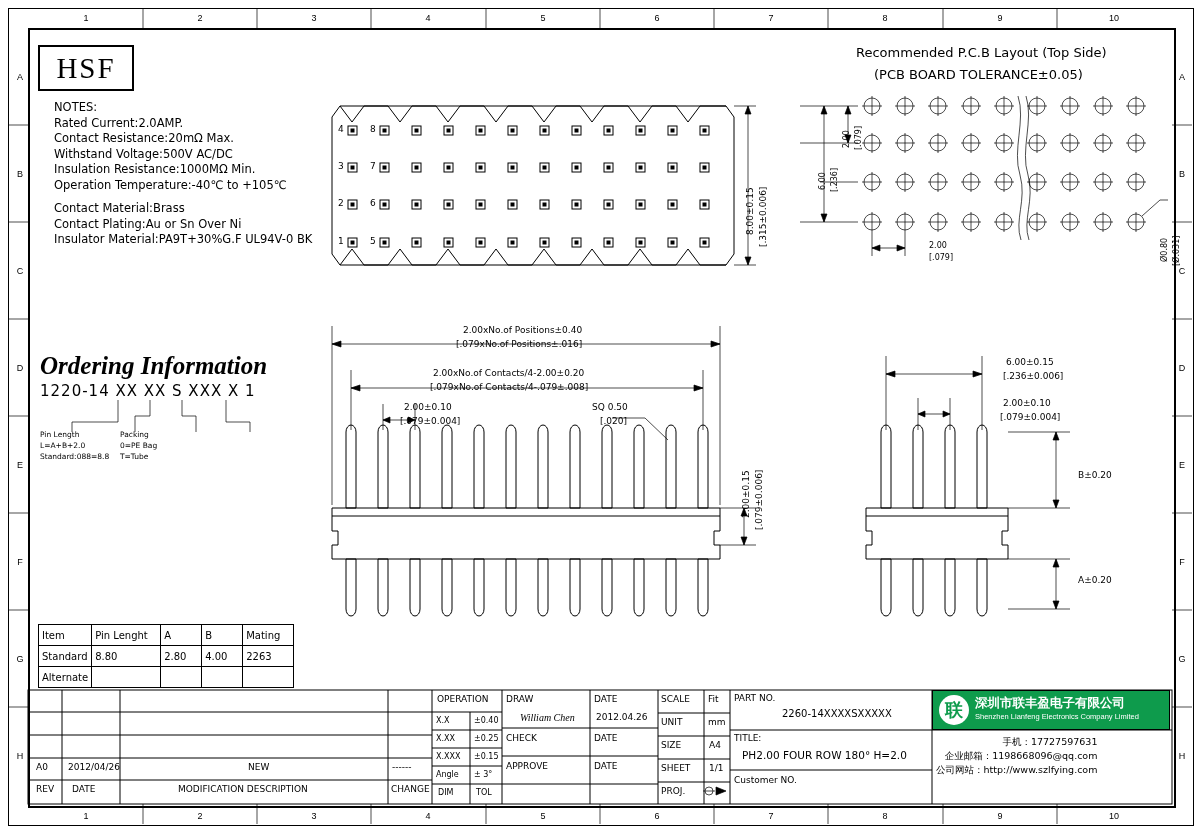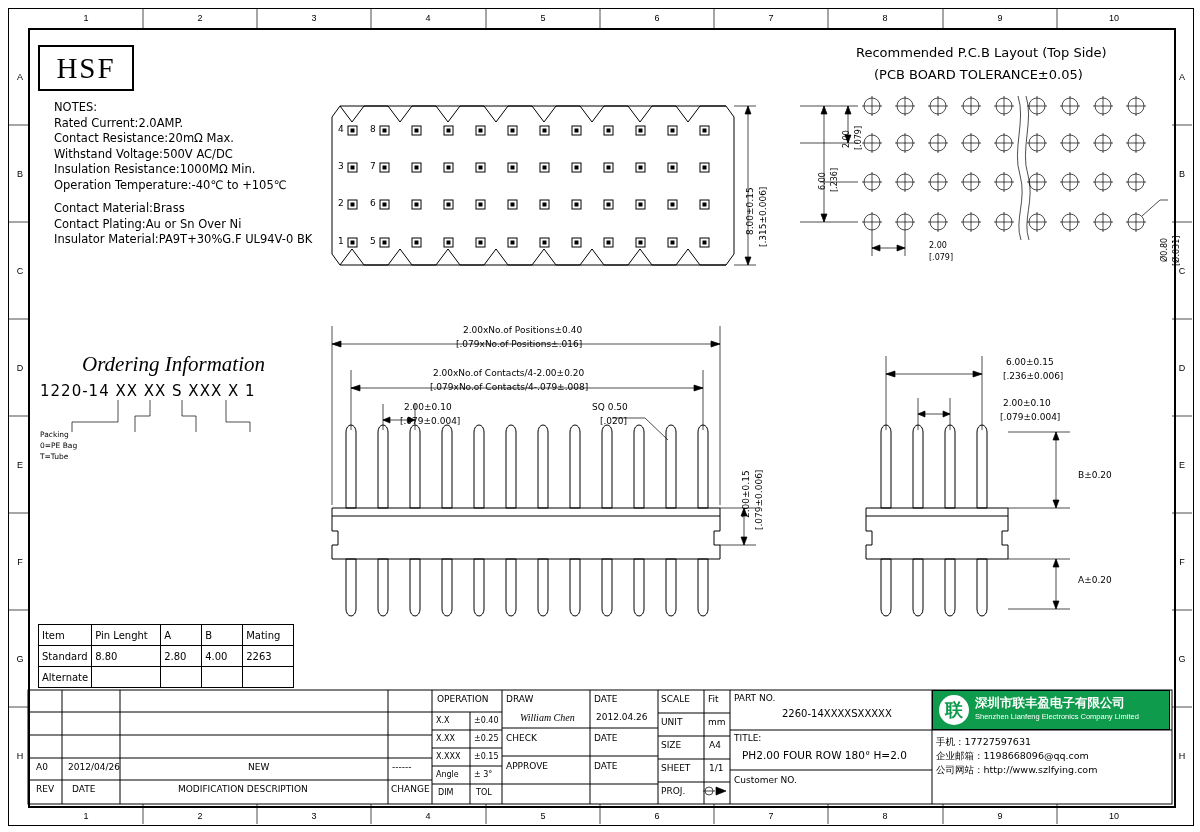--- a/index.html
+++ b/index.html
@@ -43,21 +43,21 @@
     font-size:11.5px;line-height:15.5px;
     font-family:"DejaVu Sans", sans-serif;
   }
   .notes div{white-space:nowrap;margin-left:14px;}
   .notes .gap{height:8px;}
 
   
   .ordering-title{
     position:absolute;left:40px;top:352px;
     font-family:"Liberation Serif", serif;
-    font-weight:normal;font-style:italic;font-size:21px;margin-left:42px;
+    font-weight:bold;font-style:italic;font-size:25px;
   }
   .ordering-code{
     position:absolute;left:40px;top:382px;
     font-size:15px;letter-spacing:1px;
     font-family:"DejaVu Sans", sans-serif;
   }
   .ord-legend{
     position:absolute;left:40px;top:430px;width:290px;
     font-size:7.5px;line-height:10px;
     font-family:"DejaVu Sans", sans-serif;
@@ -96,20 +96,21 @@
     width:30px;height:30px;border-radius:50%;background:#fff;color:#0e9b4c;
     margin:0 6px 0 6px;display:flex;align-items:center;justify-content:center;
     font-size:18px;font-weight:bold;flex:0 0 auto;
   }
   .greenbox .txt{line-height:13px;}
   .greenbox .cn{font-size:12.5px;font-weight:bold;}
   .greenbox .en{font-size:7.5px;}
   .contact{
     position:absolute;left:936px;top:735px;font-size:9.5px;line-height:14px;
     font-family:"DejaVu Sans", sans-serif;
+    text-align:right;
   }
 </style>
 </head>
 <body>
 
 <div class="sheet">
 
   <div class="frame-outer"></div>
   <div class="frame-inner"></div>
 
@@ -221,20 +222,25 @@
         <line x1="182" y1="416" x2="196" y2="416"></line>
         <line x1="196" y1="416" x2="196" y2="432"></line>
       <line x1="226" y1="400" x2="226" y2="422"></line>
         <line x1="226" y1="422" x2="250" y2="422"></line>
         <line x1="250" y1="422" x2="250" y2="432"></line>
     </g>
   </svg>
 
   <div class="ord-legend">
     <div class="ord-cols">
+      <div class="ord-col" style="width:74px">
+        <div class="hd">Pin Length</div>
+        <div class="ord-sub">L=A+B+2.0</div>
+        <div class="ord-sub">Standard:088=8.8</div>
+      </div>
       <div class="ord-col" style="width:52px">
         <div class="hd">Packing</div>
         <div class="ord-sub">0=PE Bag</div>
         <div class="ord-sub">T=Tube</div>
       </div>
     </div>
   </div>
 
   <table class="tbl-std">
     <tbody>

